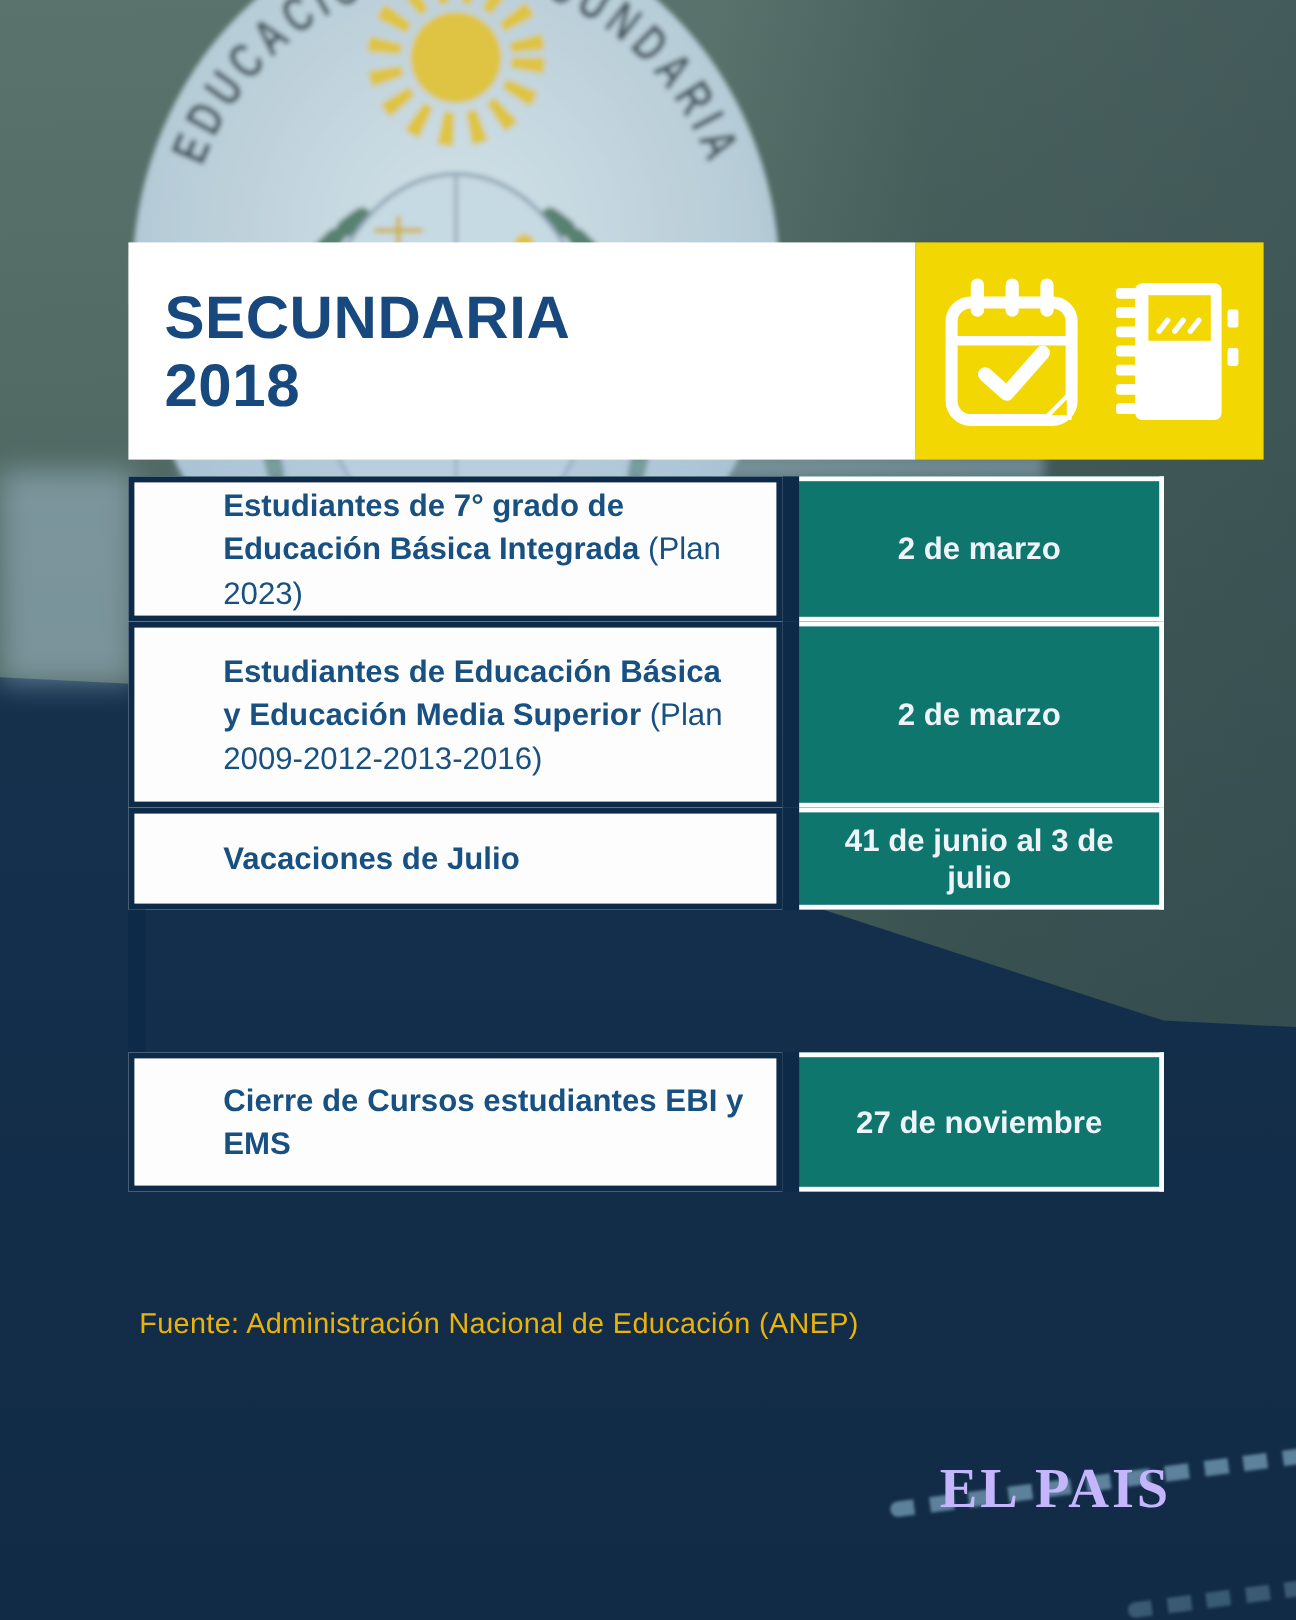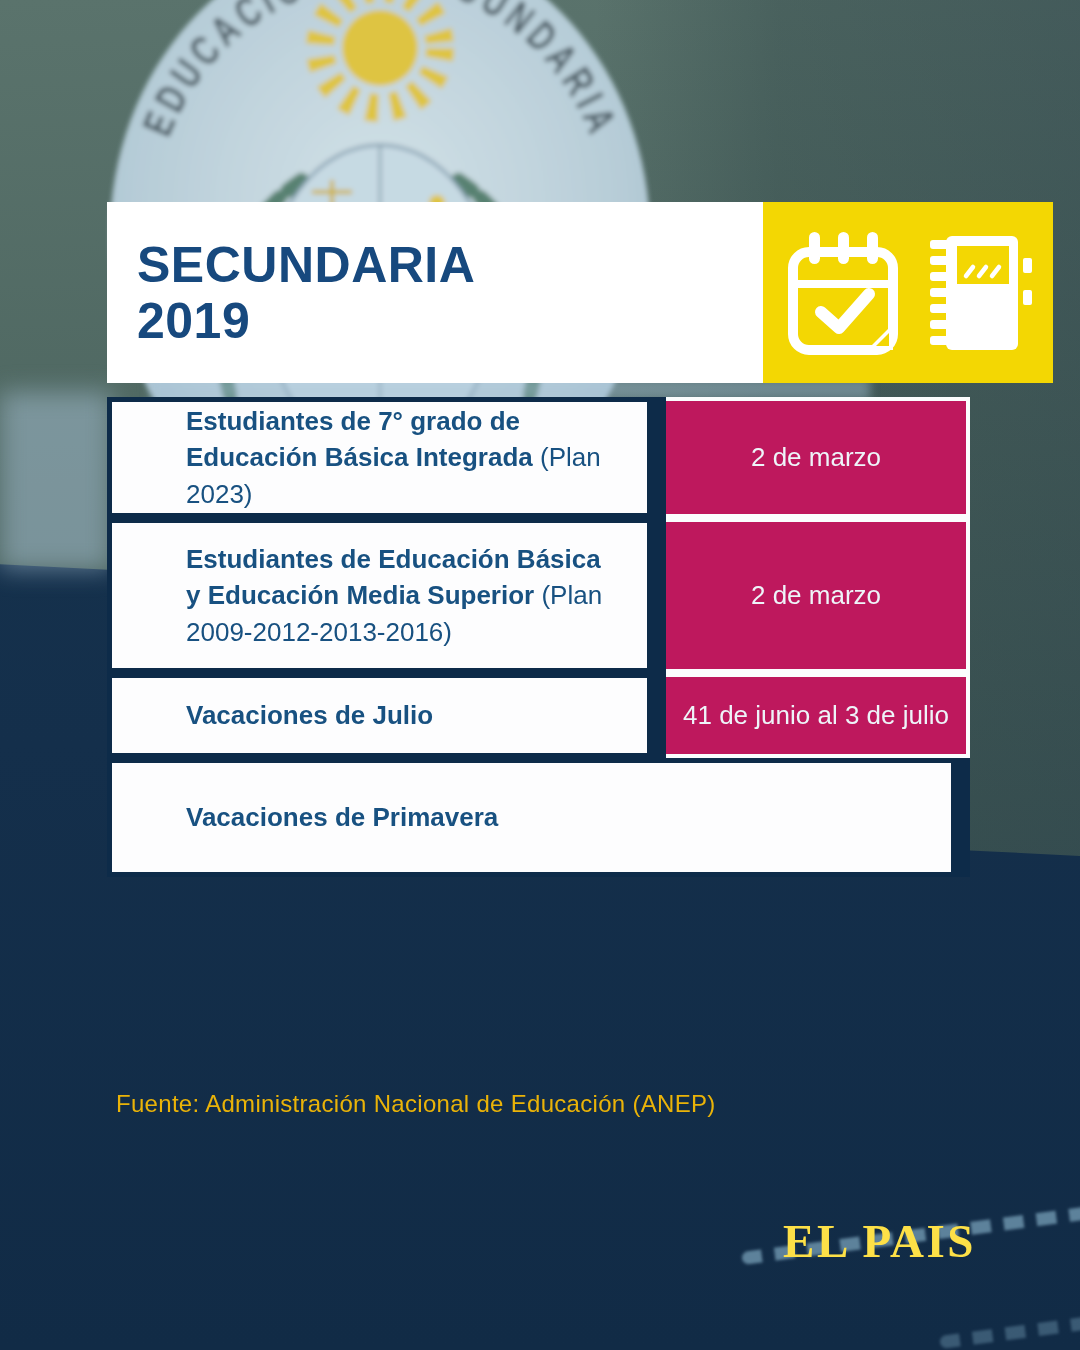--- a/index.html
+++ b/index.html
@@ -60,32 +60,32 @@
   .r1{height:121px}.r2{height:85px}.r3{height:155px}.r4{height:85px}.r5{height:119px}.r6{height:116px}
   .cell-label {
     flex:1; background:#fdfdfe; border:5px solid #0d2b49;
     display:flex; align-items:center; padding:0 26px;
   }
   .cell-label p { font-size:26px; color:#185181; line-height:1.4;margin-left:48px; }
   .lbl { font-weight:700; }
   .plan { font-weight:400; }
   .cell-divider { width:14px; background:#0d2b49; }
   .cell-date {
-    width:304px; background:#be185d;
+    width:304px; background:#0f766e;
     border:4px solid #fbfdfe; border-left:none;
     display:flex; align-items:center; justify-content:center;
-    font-size:26px; color:#eef4f9; text-align:center; padding:0 12px;
+    font-size:26px; color:#eef4f9; text-align:center; padding:0 12px;font-weight:bold;
   }
 
   
   .source { position:absolute; left:116px; top:1090px; font-size:24px; color:#eab308; letter-spacing:.3px; }
   .logo {
     position:absolute; top:1214px; right:104px;
     font-family:"Liberation Serif", serif; font-weight:700;
-    font-size:47px; color:#fde047; letter-spacing:2.5px;
+    font-size:47px; color:#c4b5fd; letter-spacing:2.5px;
   }
 </style>
 </head>
 <body>
 
 <div class="bg-top"></div>
 
 <svg class="emblem-svg" width="1080" height="620" viewBox="0 0 1080 620">
   <defs>
     <radialGradient id="ebg" cx="50%" cy="45%" r="65%">
@@ -129,21 +129,21 @@
 <div class="bg-bottom"></div>
 <div class="blob1"></div>
 <div class="blob2"></div>
 <div class="streak streak1"></div>
 <div class="streak streak2"></div>
 
 <header class="header">
   <div class="header-white">
     <h1 class="header-title">
       <span>SECUNDARIA</span><br>
-      <span>2019</span>
+      <span>2018</span>
     </h1>
   </div>
   <div class="header-yellow">
     <svg width="122" height="130" viewBox="0 0 120 130">
       <rect x="10" y="24" width="100" height="98" rx="16" fill="none" stroke="#ffffff" stroke-width="10"></rect>
       <path d="M 10 56 H 110" stroke="#ffffff" stroke-width="8"></path>
       <rect x="26" y="4" width="11" height="32" rx="5.5" fill="#ffffff"></rect>
       <rect x="55" y="4" width="11" height="32" rx="5.5" fill="#ffffff"></rect>
       <rect x="84" y="4" width="11" height="32" rx="5.5" fill="#ffffff"></rect>
       <path d="M 38 84 L 56 100 L 86 66" fill="none" stroke="#ffffff" stroke-width="12" stroke-linecap="round" stroke-linejoin="round"></path>
@@ -197,24 +197,30 @@
       <p><span class="lbl">Vacaciones de Julio</span>
          <span class="plan"></span></p>
     </div>
     <div class="cell-divider"></div>
     <div class="cell-date">
       <span>41 de junio al 3 de julio</span>
     </div>
   </div>
 
   <div class="t-row r5">
-    <div class="cell-label">
-      <p><span class="lbl">Vacaciones de Primavera</span>
+    <div class="cell-divider"></div>
+  </div>
+
+  <div class="t-row r6">
+    <div class="cell-label">
+      <p><span class="lbl">Cierre de Cursos estudiantes EBI y EMS</span>
          <span class="plan"></span></p>
     </div>
     <div class="cell-divider"></div>
-  </div>
-
+    <div class="cell-date">
+      <span>27 de noviembre</span>
+    </div>
+  </div>
 
 </div>
 
 <div class="source">Fuente: Administración Nacional de Educación (ANEP)</div>
 <div class="logo">EL PAIS</div>
 
 </body></html>

